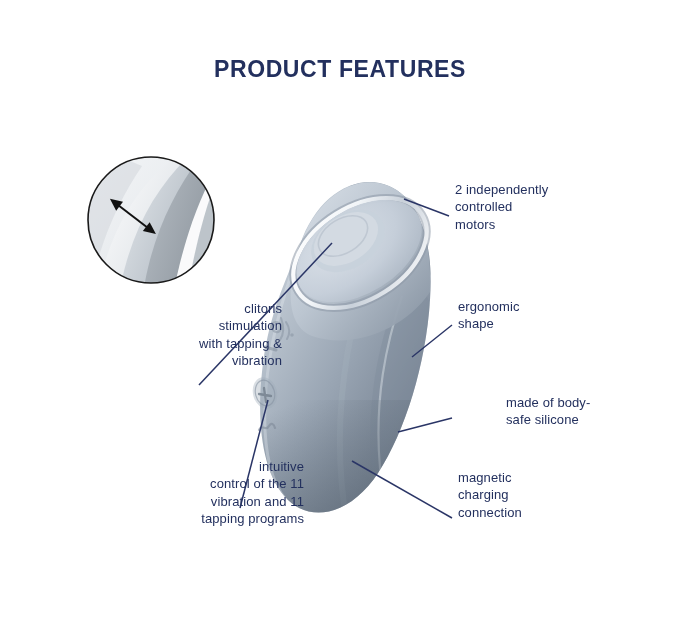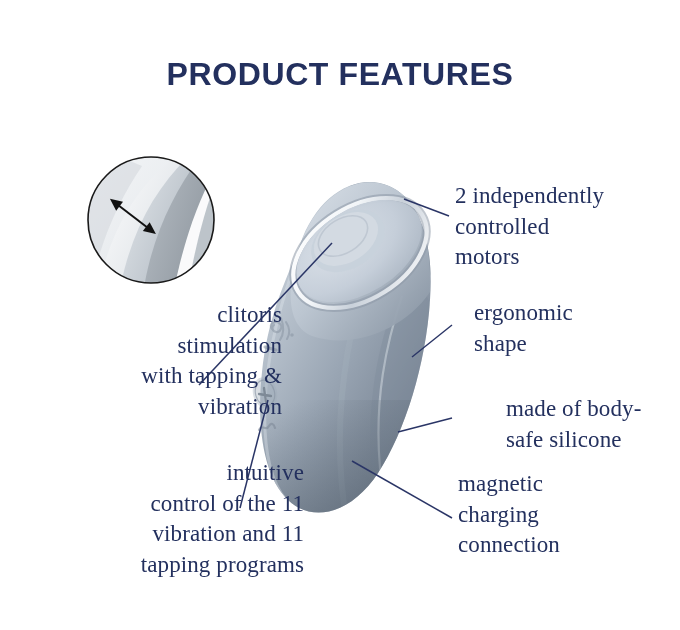--- a/index.html
+++ b/index.html
@@ -15,41 +15,40 @@
     font-family: "Liberation Sans", sans-serif;
     color: #23305e;
   }
 
   #page-title {
     position: absolute;
     top: 56px;
     left: 0;
     width: 680px;
     text-align: center;
-    font-size: 32px;
+    font-size: 23px;
     font-weight: 700;
     letter-spacing: 0.6px;
     color: #23305e;
   }
 
   
   .label {
     position: absolute;
-    font-size: 23px;
+    font-size: 13px;
     line-height: 1.33;
     color: #23305e;
     white-space: pre-line;
     letter-spacing: 0.1px;
-    font-family: Liberation Serif, serif;
   }
   .label.left  { text-align: right; }
   .label.right { text-align: left; }
 
   #label-motors   { left: 455px; top: 181px; width: 175px; }
-  #label-ergo     { left: 474px; top: 298px; width: 175px; }
+  #label-ergo     { left: 458px; top: 298px; width: 175px; }
   #label-silicone { left: 458px; top: 394px; width: 185px; margin-left: 48px; }
   #label-magnetic { left: 458px; top: 469px; width: 175px; }
   #label-clitoris { left: 82px;  top: 300px; width: 200px; }
   #label-intuitive{ left: 94px;  top: 458px; width: 210px; }
 
   
   #scene {
     position: absolute;
     left: 0;
     top: 0;

